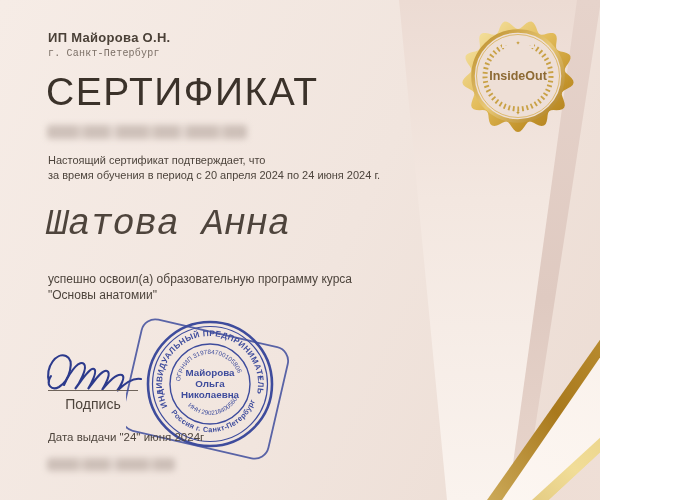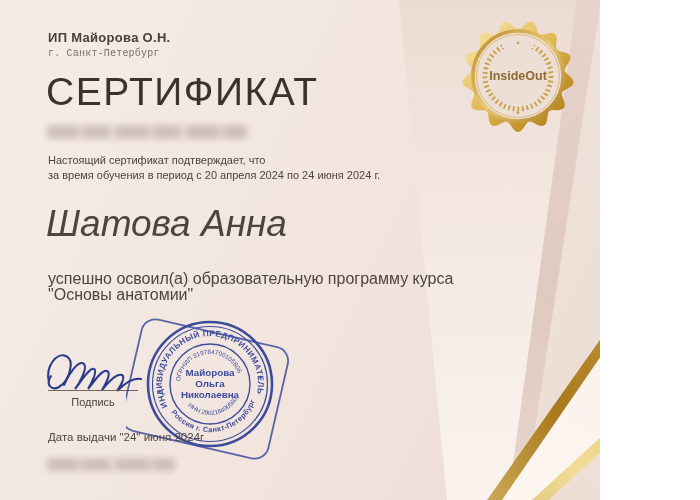--- a/index.html
+++ b/index.html
@@ -26,27 +26,27 @@
   .org-name{left:48px;top:30px;font-size:13px;font-weight:600;color:#4a4037;letter-spacing:.3px;}
   .org-city{left:48px;top:48px;font-size:10px;color:#7b6f66;letter-spacing:.2px;font-family:Liberation Mono, monospace;}
   .title{left:46px;top:70px;font-size:39px;font-weight:400;color:#3b322a;letter-spacing:1.5px;}
 
   .redacted{border-radius:3px;filter:blur(3px);opacity:.6;
       background:repeating-linear-gradient(90deg,#b4a59d 0 30px,#cabcb4 30px 38px,#b4a59d 38px 62px,#d4c8c1 62px 70px);}
   .redacted-1{left:47px;top:125px;width:200px;height:14px;}
   .redacted-2{left:47px;top:458px;width:128px;height:13px;}
 
   .statement{left:48px;top:153px;font-size:11px;line-height:15px;color:#4d443c;}
-  .recipient{left:46px;top:203px;font-family:Liberation Sans, sans-serif;font-style:italic;
+  .recipient{left:46px;top:203px;font-family:Liberation Mono, monospace;font-style:italic;
       font-size:37px;color:#4e443c;}
-  .course{left:48px;top:271px;font-size:16px;line-height:16px;color:#4d443c;}
+  .course{left:48px;top:271px;font-size:12px;line-height:16px;color:#4d443c;}
   .issue-date{left:48px;top:431px;font-size:11.5px;color:#4d443c;}
 
   .sig-line{left:48px;top:390px;width:90px;height:0;border-top:1px solid #6f645b;}
-  .sig-label{left:48px;top:396px;width:90px;text-align:center;font-size:11px;color:#4d443c;}
+  .sig-label{left:48px;top:396px;width:90px;text-align:center;font-size:14px;color:#4d443c;}
   .sig-svg{left:42px;top:340px;}
   .stamp-svg{left:126px;top:306px;opacity:.92;}
   .badge-svg{left:458px;top:16px;}
 </style>
 </head>
 <body>
 
 <div class="cert">
 
   <div class="shape fan-center"></div>

